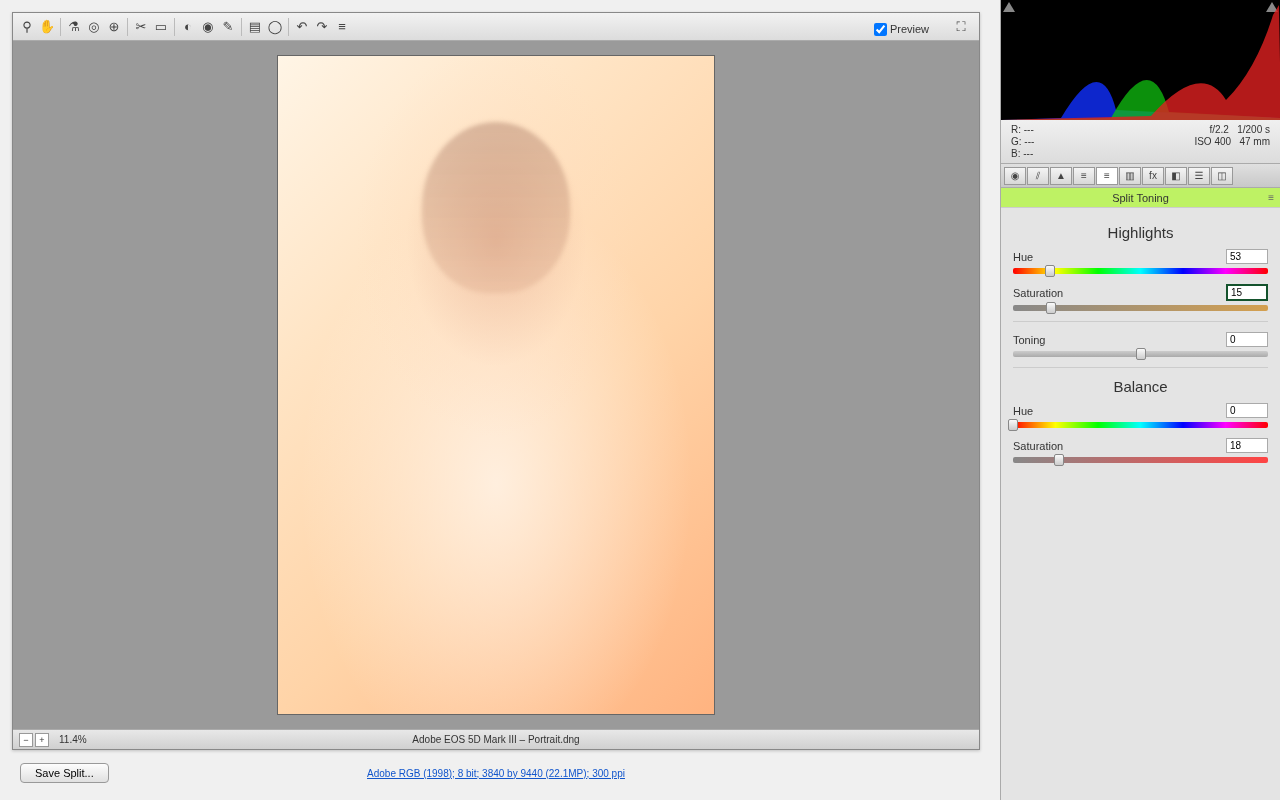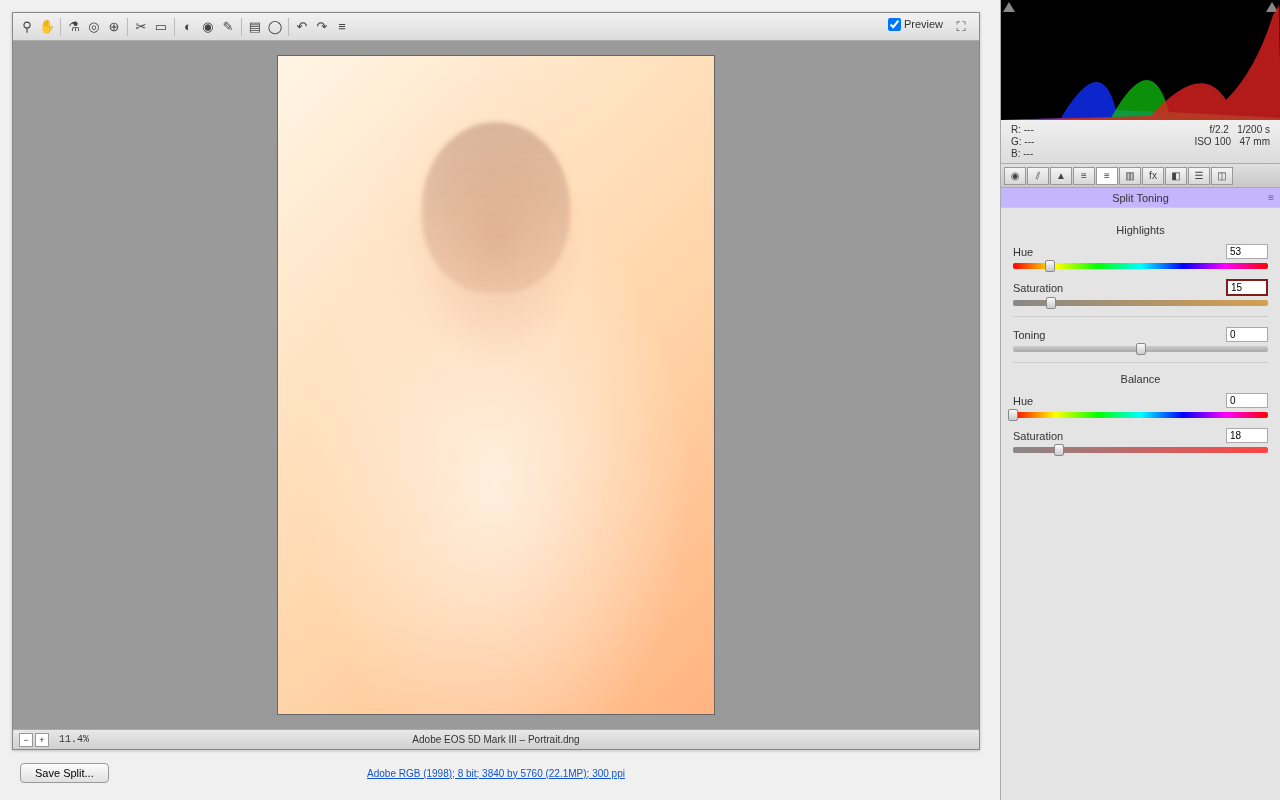--- a/index.html
+++ b/index.html
@@ -3,61 +3,61 @@
 <meta charset="utf-8">
 <style>
 * { margin: 0; padding: 0; box-sizing: border-box; font-family: "Lucida Grande", Arial, sans-serif; }
 body { width: 1280px; height: 800px; background: #f0f0f0; overflow: hidden; position: relative; }
 
 .main-area { position: absolute; left: 12px; top: 12px; width: 968px; height: 738px; background: #9a9a9a; border: 1px solid #888; box-shadow: 0 1px 3px rgba(0,0,0,0.2); }
 
 .toolbar { height: 28px; background: linear-gradient(#f2f2f2,#dcdcdc); border-bottom: 1px solid #aaa; display: flex; align-items: center; padding: 0 4px; }
 .tool-btn { width: 18px; height: 18px; margin: 0 1px; display: flex; align-items: center; justify-content: center; cursor: pointer; color: #444; font-size: 13px; }
 .tool-sep { width: 1px; height: 18px; background: #bbb; margin: 0 3px; }
-.toolbar-right { margin-left: auto; display: flex; align-items: flex-start; gap: 8px; padding-right: 4px; font-size: 11px; color: #333; }
+.toolbar-right { margin-left: auto; display: flex; align-items: flex-end; gap: 22px; padding-right: 4px; font-size: 11px; color: #333; }
 .preview-check { display: flex; align-items: center; gap: 3px; }
 
 .canvas { position: absolute; top: 28px; left: 0; right: 0; bottom: 20px; background: #9a9a9a; display: flex; align-items: center; justify-content: center; }
 .photo { width: 438px; height: 660px; background: linear-gradient(135deg, #fff5e6 0%, #ffe4c4 30%, #ffd4a8 60%, #ffb380 100%); border: 1px solid #666; position: relative; overflow: hidden; }
 .photo::before { content:''; position:absolute; inset:0; background: radial-gradient(ellipse 200px 280px at 50% 28%, rgba(230,170,140,0.55) 0%, rgba(255,220,190,0.2) 45%, transparent 70%), radial-gradient(ellipse 280px 420px at 50% 65%, rgba(255,245,235,0.8) 0%, transparent 70%); }
 .photo::after { content:''; position:absolute; top:10%; left:33%; width:34%; height:26%; border-radius:50% 50% 45% 45%; background: linear-gradient(180deg, rgba(160,110,90,0.38), rgba(220,170,140,0.35)); filter: blur(2px); }
 
 .statusbar { position: absolute; bottom: 0; left: 0; right: 0; height: 20px; background: linear-gradient(#e8e8e8,#d0d0d0); border-top: 1px solid #aaa; display: flex; align-items: center; padding: 0 6px; font-size: 10px; color: #333; }
 .zoom-btns { display: flex; gap: 2px; }
 .zoom-btn { width: 14px; height: 14px; border: 1px solid #999; background: #fff; font-size: 9px; display: flex; align-items: center; justify-content: center; cursor: pointer; }
-.zoom-val { margin-left: 10px; font-family: Liberation Mono, monospace; }
+.zoom-val { margin-left: 10px; }
 .status-center { position: absolute; left: 50%; transform: translateX(-50%); }
 
 .bottom-row { position: absolute; left: 12px; top: 758px; width: 968px; height: 30px; display: flex; align-items: center; }
 .save-btn { padding: 3px 14px; font-size: 11px; background: linear-gradient(#fdfdfd,#e0e0e0); border: 1px solid #999; border-radius: 4px; cursor: pointer; margin-left: 8px; }
 .meta-link { position: absolute; left: 50%; transform: translateX(-50%); font-size: 10px; color: #1155cc; text-decoration: underline; cursor: pointer; }
 
 .right-panel { position: absolute; right: 0; top: 0; width: 280px; height: 800px; background: #e4e4e4; border-left: 1px solid #aaa; display: flex; flex-direction: column; }
 
 .histogram { height: 120px; background: #000; position: relative; overflow: hidden; }
 .histo-curve { position: absolute; bottom: 0; }
 .histo-tri { position: absolute; top: 2px; width: 0; height: 0; border-left: 6px solid transparent; border-right: 6px solid transparent; border-bottom: 10px solid #888; }
 
 .rgb-info { padding: 4px 10px; font-size: 10px; color: #333; background: linear-gradient(#f0f0f0,#dcdcdc); border-bottom: 1px solid #aaa; display: flex; }
 .rgb-col { display: flex; flex-direction: column; gap: 1px; }
 .rgb-right { margin-left: auto; text-align: right; }
 
 .tab-strip { height: 24px; background: linear-gradient(#e0e0e0,#c8c8c8); border-bottom: 1px solid #aaa; display: flex; align-items: center; padding: 0 3px; gap: 0; }
 .tab-icon { width: 22px; height: 18px; border: 1px solid #999; background: linear-gradient(#f4f4f4,#d8d8d8); display: flex; align-items: center; justify-content: center; font-size: 10px; color: #444; cursor: pointer; margin-right: 1px; }
 .tab-icon.active { background: #fff; }
 
-.panel-title { height: 20px; background: #c4b5fd; border-bottom: 1px solid #ccc; display: flex; align-items: center; justify-content: center; font-size: 11px; color: #333; position: relative; }
+.panel-title { height: 20px; background: #bef264; border-bottom: 1px solid #ccc; display: flex; align-items: center; justify-content: center; font-size: 11px; color: #333; position: relative; }
 .panel-menu { position: absolute; right: 6px; font-size: 10px; color: #666; cursor: pointer; }
 
 .panel-body { padding: 10px 12px; font-size: 11px; color: #333; }
-.section-head { text-align: center; font-size: 11px; margin: 6px 0 8px; color: #333; }
+.section-head { text-align: center; font-size: 15px; margin: 6px 0 8px; color: #333; }
 .ctrl-row { display: flex; align-items: center; margin: 4px 0 2px; }
 .ctrl-label { flex: 1; }
 .ctrl-input { width: 42px; font-size: 10px; padding: 1px 3px; border: 1px solid #aaa; text-align: left; background: #fff; }
-.ctrl-input.active { border: 2px solid #7f1d1d; }
+.ctrl-input.active { border: 2px solid #14532d; }
 
 .slider { height: 6px; margin: 4px 0 10px; position: relative; border-radius: 2px; }
 .slider-gray { background: linear-gradient(#ccc,#aaa); }
 .slider-hue { background: linear-gradient(90deg, #f00,#ff0,#0f0,#0ff,#00f,#f0f,#f00); }
 .slider-sat { background: linear-gradient(90deg,#888,#f44); }
 .slider-sat-h { background: linear-gradient(90deg,#888,#d4a050); }
 .slider-thumb { position: absolute; top: -3px; width: 10px; height: 12px; background: linear-gradient(#fafafa,#ccc); border: 1px solid #888; border-radius: 2px; transform: translateX(-50%); cursor: pointer; }
 .divider { height: 1px; background: #ccc; margin: 10px 0; }
 </style>
 </head>
@@ -103,21 +103,21 @@
       <div class="zoom-btn">−</div>
       <div class="zoom-btn">+</div>
     </div>
     <span class="zoom-val">11.4%</span>
     <span class="status-center">Adobe EOS 5D Mark III  –  Portrait.dng</span>
   </div>
 </div>
 
 <div class="bottom-row">
   <button class="save-btn">Save Split...</button>
-  <a class="meta-link">Adobe RGB (1998); 8 bit; 3840 by 5760 (22.1MP); 300 ppi</a>
+  <a class="meta-link">Adobe RGB (1998); 8 bit; 3840 by 9440 (22.1MP); 300 ppi</a>
 </div>
 
 <div class="right-panel">
   <div class="histogram">
     <div class="histo-tri" style="left:2px"></div>
     <div class="histo-tri" style="right:2px"></div>
     <svg class="histo-curve" width="280" height="120">
       <path d="M0,120 L60,118 Q100,50 115,110 L280,118 L280,120 Z" fill="#1030ff" opacity="0.8"></path>
       <path d="M0,120 L110,118 Q150,45 168,112 L280,118 L280,120 Z" fill="#10c010" opacity="0.75"></path>
       <path d="M0,120 L150,116 Q200,60 225,100 Q255,70 272,15 L278,5 L280,120 Z" fill="#e02020" opacity="0.8"></path>
@@ -125,21 +125,21 @@
   </div>
 
   <div class="rgb-info">
     <div class="rgb-col">
       <div><span>R:</span> <span>---</span></div>
       <div><span>G:</span> <span>---</span></div>
       <div><span>B:</span> <span>---</span></div>
     </div>
     <div class="rgb-col rgb-right">
       <div><span>f/2.2</span>&nbsp;&nbsp;&nbsp;<span>1/200 s</span></div>
-      <div><span>ISO 100</span>&nbsp;&nbsp;&nbsp;<span>47 mm</span></div>
+      <div><span>ISO 400</span>&nbsp;&nbsp;&nbsp;<span>47 mm</span></div>
     </div>
   </div>
 
   <div class="tab-strip">
     <div class="tab-icon">◉</div>
     <div class="tab-icon">⫽</div>
     <div class="tab-icon">▲</div>
     <div class="tab-icon">≡</div>
     <div class="tab-icon active">≡</div>
     <div class="tab-icon">▥</div>

